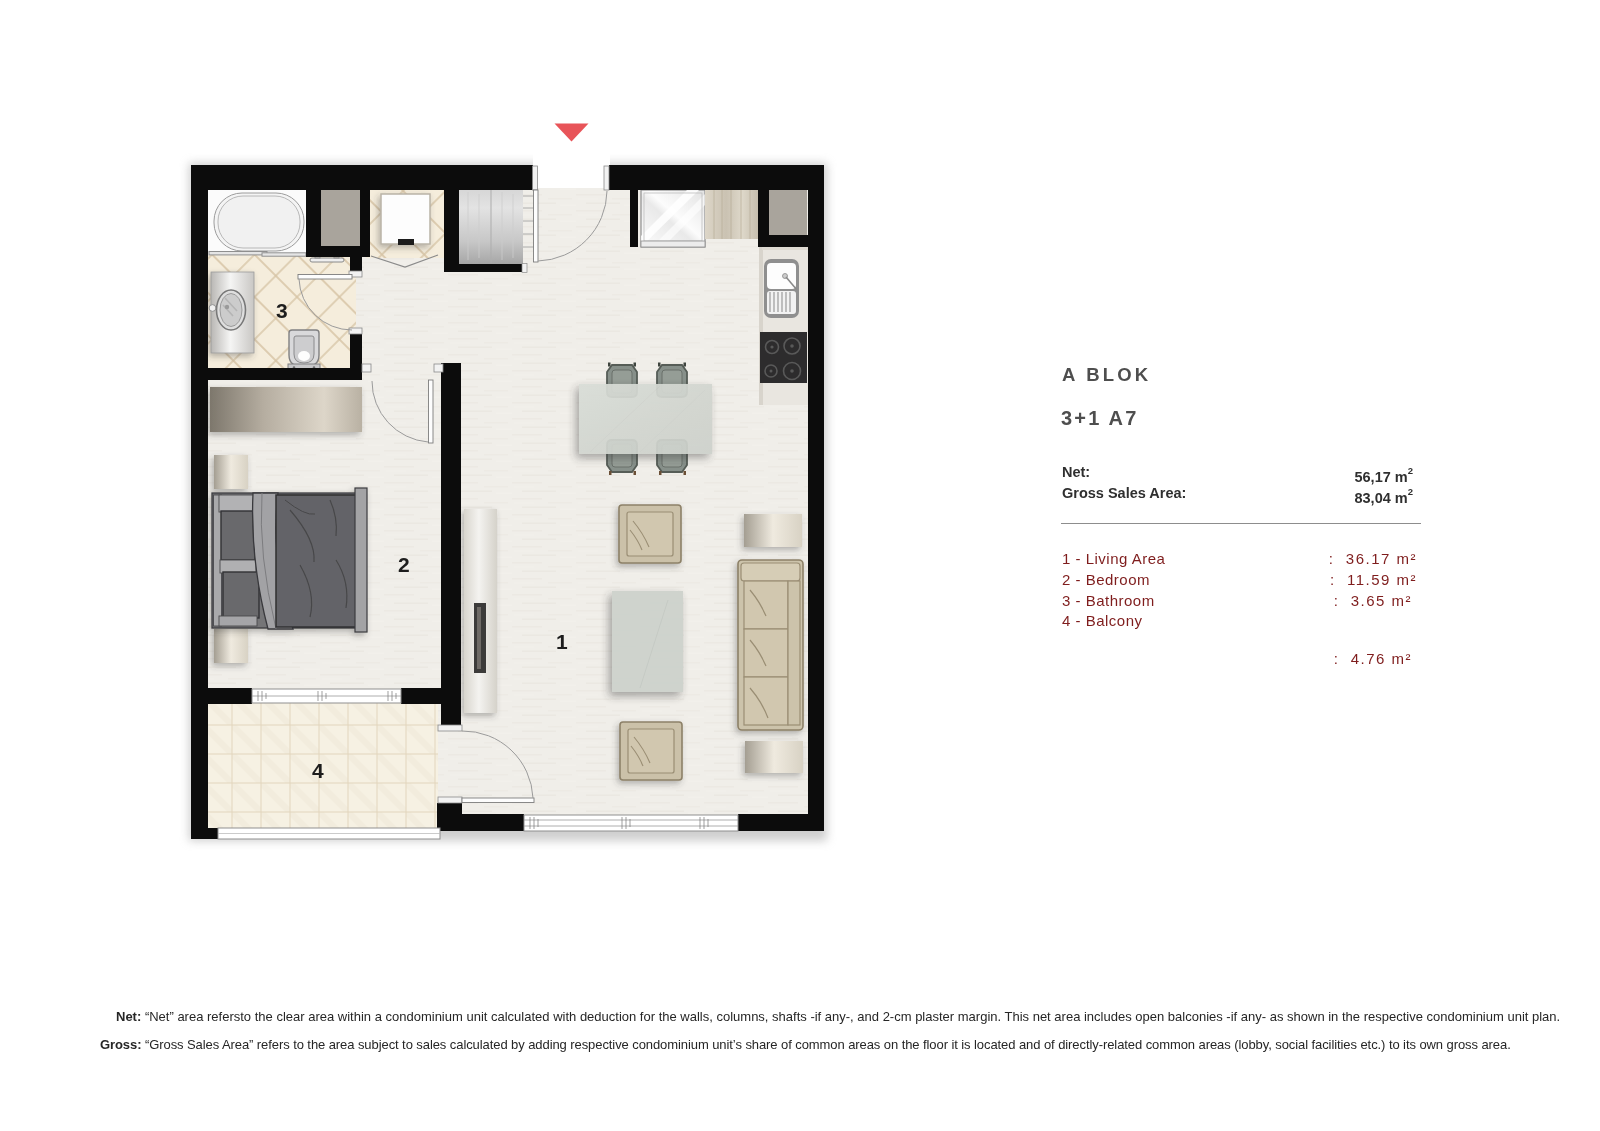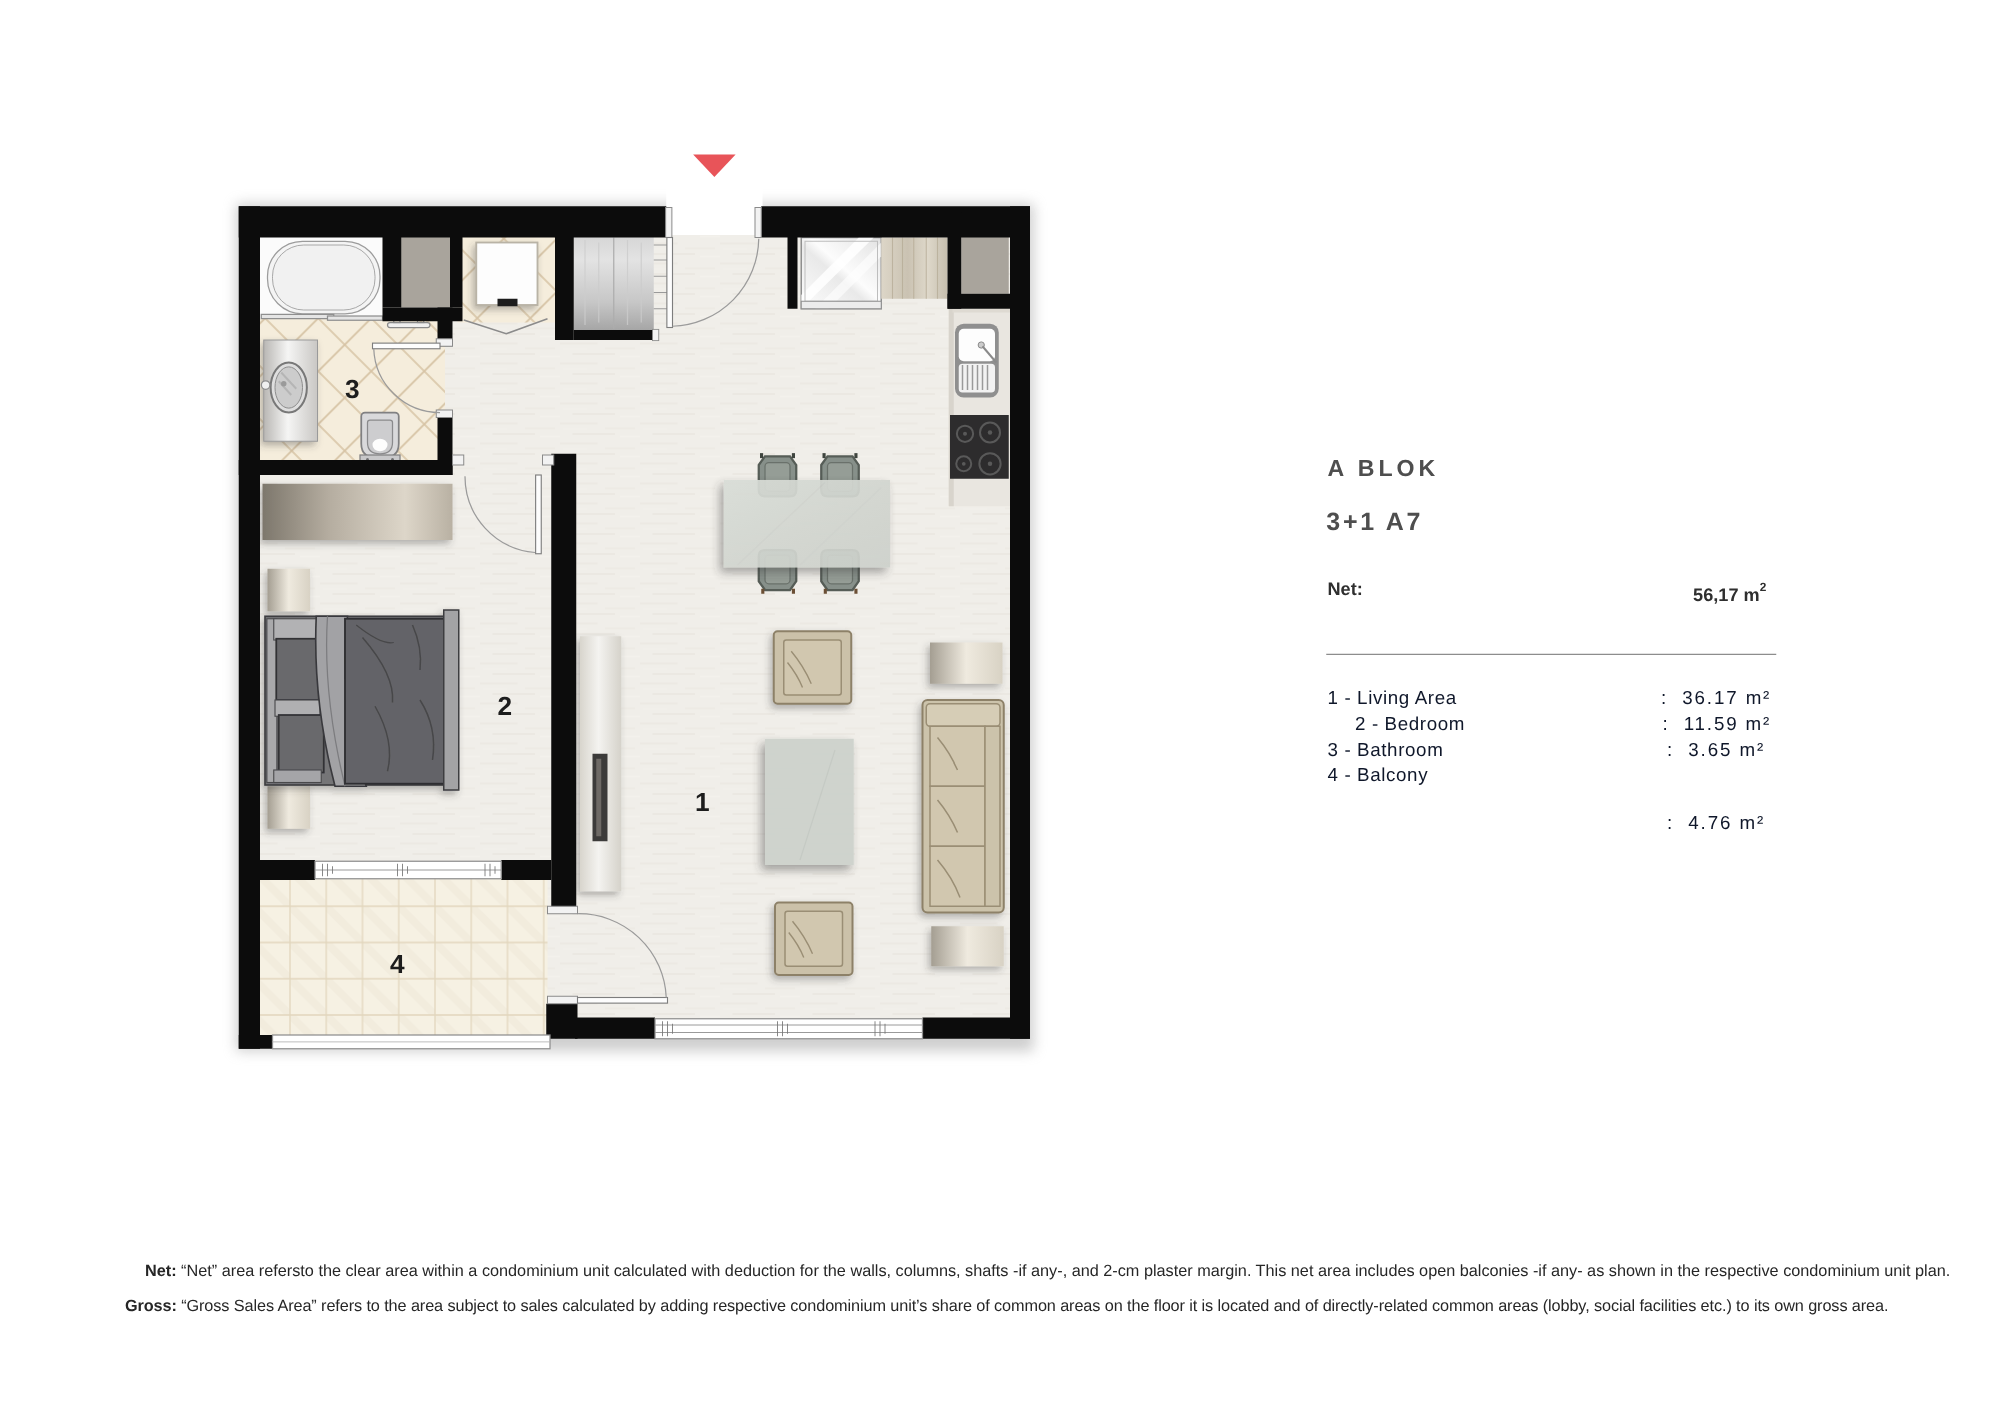--- a/index.html
+++ b/index.html
@@ -408,27 +408,28 @@
 
 <polygon points="554.5,123.5 588.5,123.5 571.5,141.5" fill="#e85459"></polygon>
 </svg>
 
 <div class="abs" style="left:1062px;top:364px;font-size:18.5px;font-weight:bold;letter-spacing:3.2px;color:#4e4e4e;">A BLOK</div>
 
 <div class="abs" style="left:1061px;top:407px;font-size:20px;font-weight:bold;letter-spacing:2.2px;color:#4e4e4e;">3+1 A7</div>
 
 <div class="abs" style="left:1062px;top:462px;width:352px;font-size:14.5px;font-weight:bold;color:#2f2f2f;line-height:21px;">
   <div style="position:relative;">Net:<span style="position:absolute;right:1px;top:0;">56,17 m<sup style="font-size:9.5px;position:relative;top:-2px;">2</sup></span></div>
+  <div style="position:relative;">Gross Sales Area:<span style="position:absolute;right:1px;top:0;">83,04 m<sup style="font-size:9.5px;position:relative;top:-2px;">2</sup></span></div>
 </div>
 
 <div class="abs" style="left:1061px;top:523px;width:360px;height:1px;background:#8d8d8d;"></div>
 
-<div class="abs" style="left:1062px;top:549px;width:355px;font-size:15px;color:#0f172a;line-height:20.8px;letter-spacing:0.5px;">
+<div class="abs" style="left:1062px;top:549px;width:355px;font-size:15px;color:#7f1d1d;line-height:20.8px;letter-spacing:0.5px;">
   <div style="position:relative;">1 - Living Area<span style="position:absolute;right:0;letter-spacing:1.5px;">:&nbsp; 36.17 m²</span></div>
-  <div style="position:relative;margin-left:22px;">2 - Bedroom<span style="position:absolute;right:0;letter-spacing:1.5px;">:&nbsp; 11.59 m²</span></div>
+  <div style="position:relative;">2 - Bedroom<span style="position:absolute;right:0;letter-spacing:1.5px;">:&nbsp; 11.59 m²</span></div>
   <div style="position:relative;">3 - Bathroom<span style="position:absolute;right:5px;letter-spacing:1.5px;">:&nbsp; 3.65 m²</span></div>
   <div style="position:relative;">4 - Balcony<span style="position:absolute;right:5px;letter-spacing:1.5px;margin-top:38px;">:&nbsp; 4.76 m²</span></div>
 </div>
 
 <div class="abs" style="left:116px;top:1009px;width:1490px;font-size:13px;color:#262626;"><b>Net:</b> “Net” area refersto the clear area within a condominium unit calculated with deduction for the walls, columns, shafts -if any-, and 2-cm plaster margin. This net area includes open balconies -if any- as shown in the respective condominium unit plan.</div>
 
 <div class="abs" style="left:100px;top:1037px;width:1490px;font-size:13px;letter-spacing:-0.08px;color:#262626;"><b>Gross:</b> “Gross Sales Area” refers to the area subject to sales calculated by adding respective condominium unit’s share of common areas on the floor it is located and of directly-related common areas (lobby, social facilities etc.) to its own gross area.</div>
 </div>
 
 </body></html>

